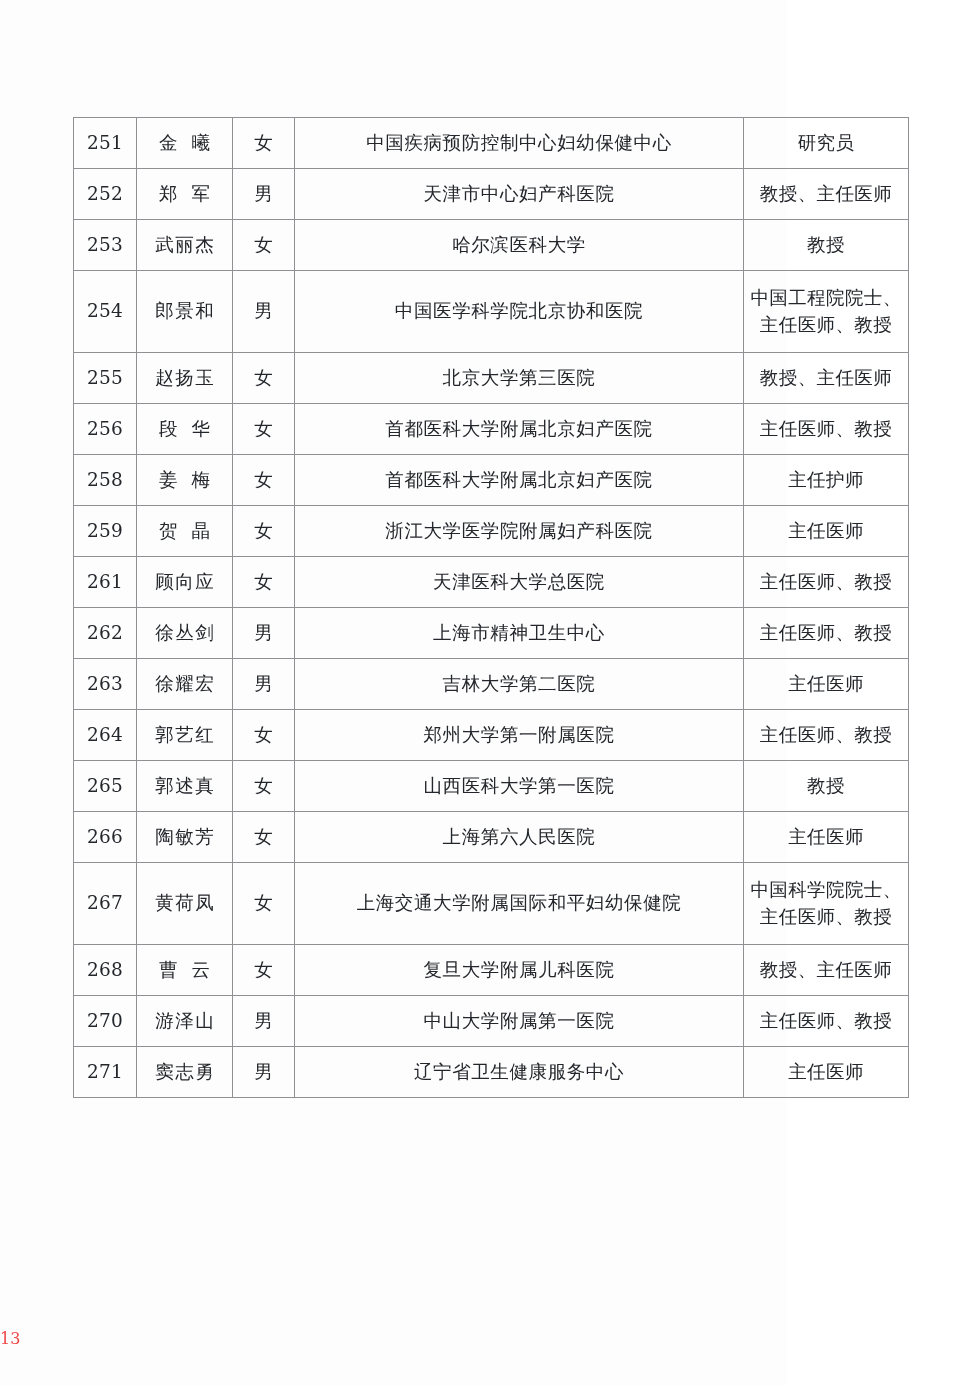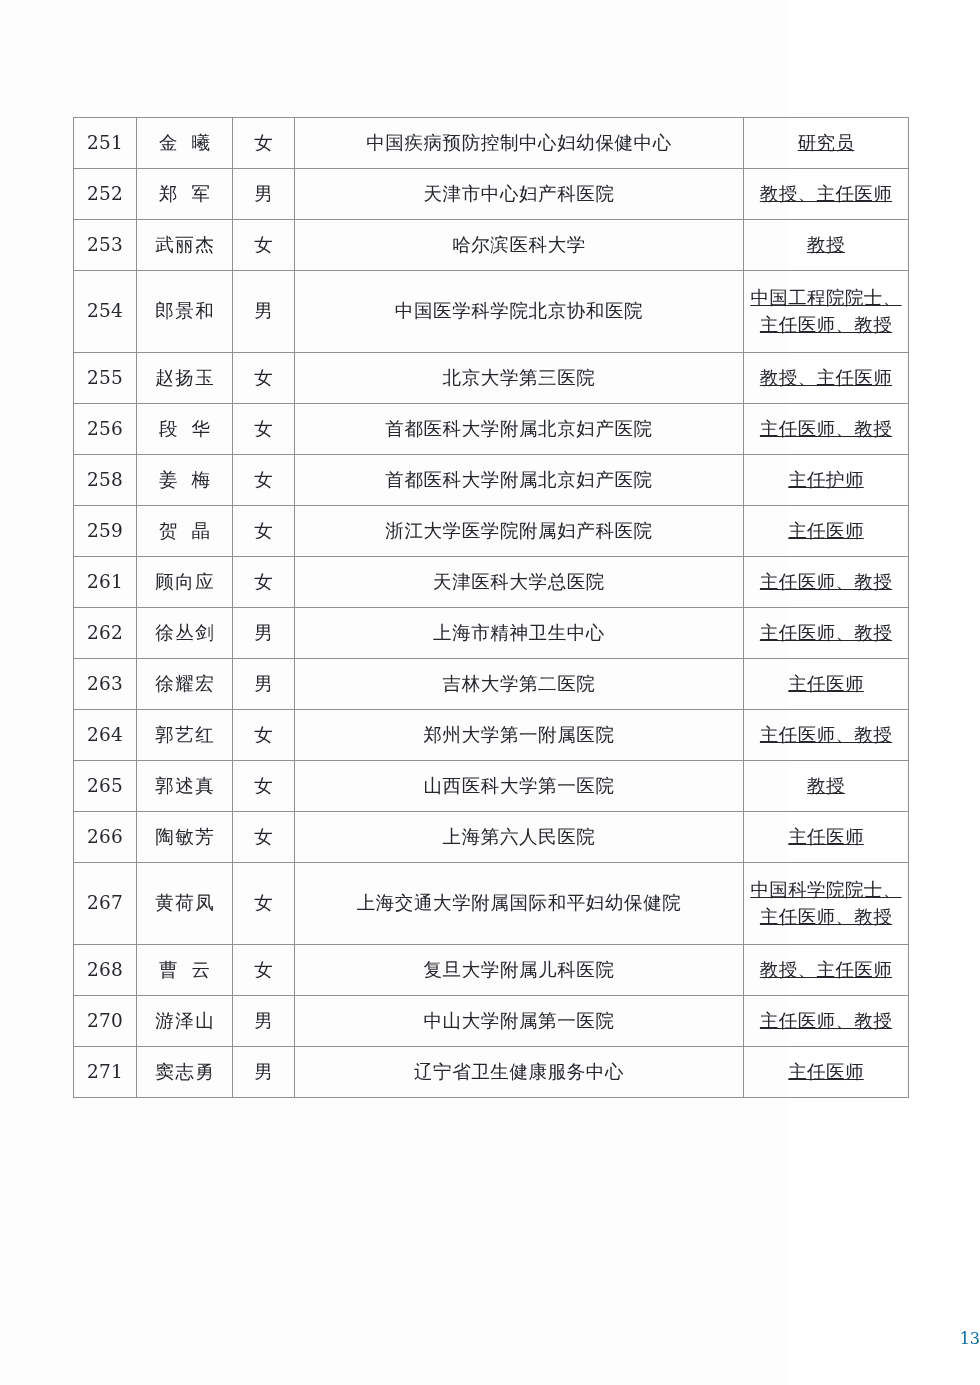--- a/index.html
+++ b/index.html
@@ -69,37 +69,36 @@
   }
   td.sex { font-size: 18.5px; }
   td.inst {
     font-size: 18.5px;
     letter-spacing: 0.6px;
     margin-left: 8px;
   }
   td.title {
     font-size: 17.5px;
     letter-spacing: 0.4px;
-    text-decoration: underline;
   }
   td.title .line2 {
     display: block;
   }
   tr.single td { height: 50px; }
   tr.double td { height: 81px; }
 
   .page-number {
     position: absolute;
     left: 0;
     top: 1329px;
     width: 980px;
-    text-align: right;
+    text-align: left;
     font-size: 16px;
     font-family: "DejaVu Serif", "Liberation Serif", serif;
-    color: #0369a1;
+    color: #ef4444;
   }
 </style>
 </head>
 <body>
 
 <div class="page">
 
   <div class="table-wrap">
     <table class="roster">
       <colgroup>

